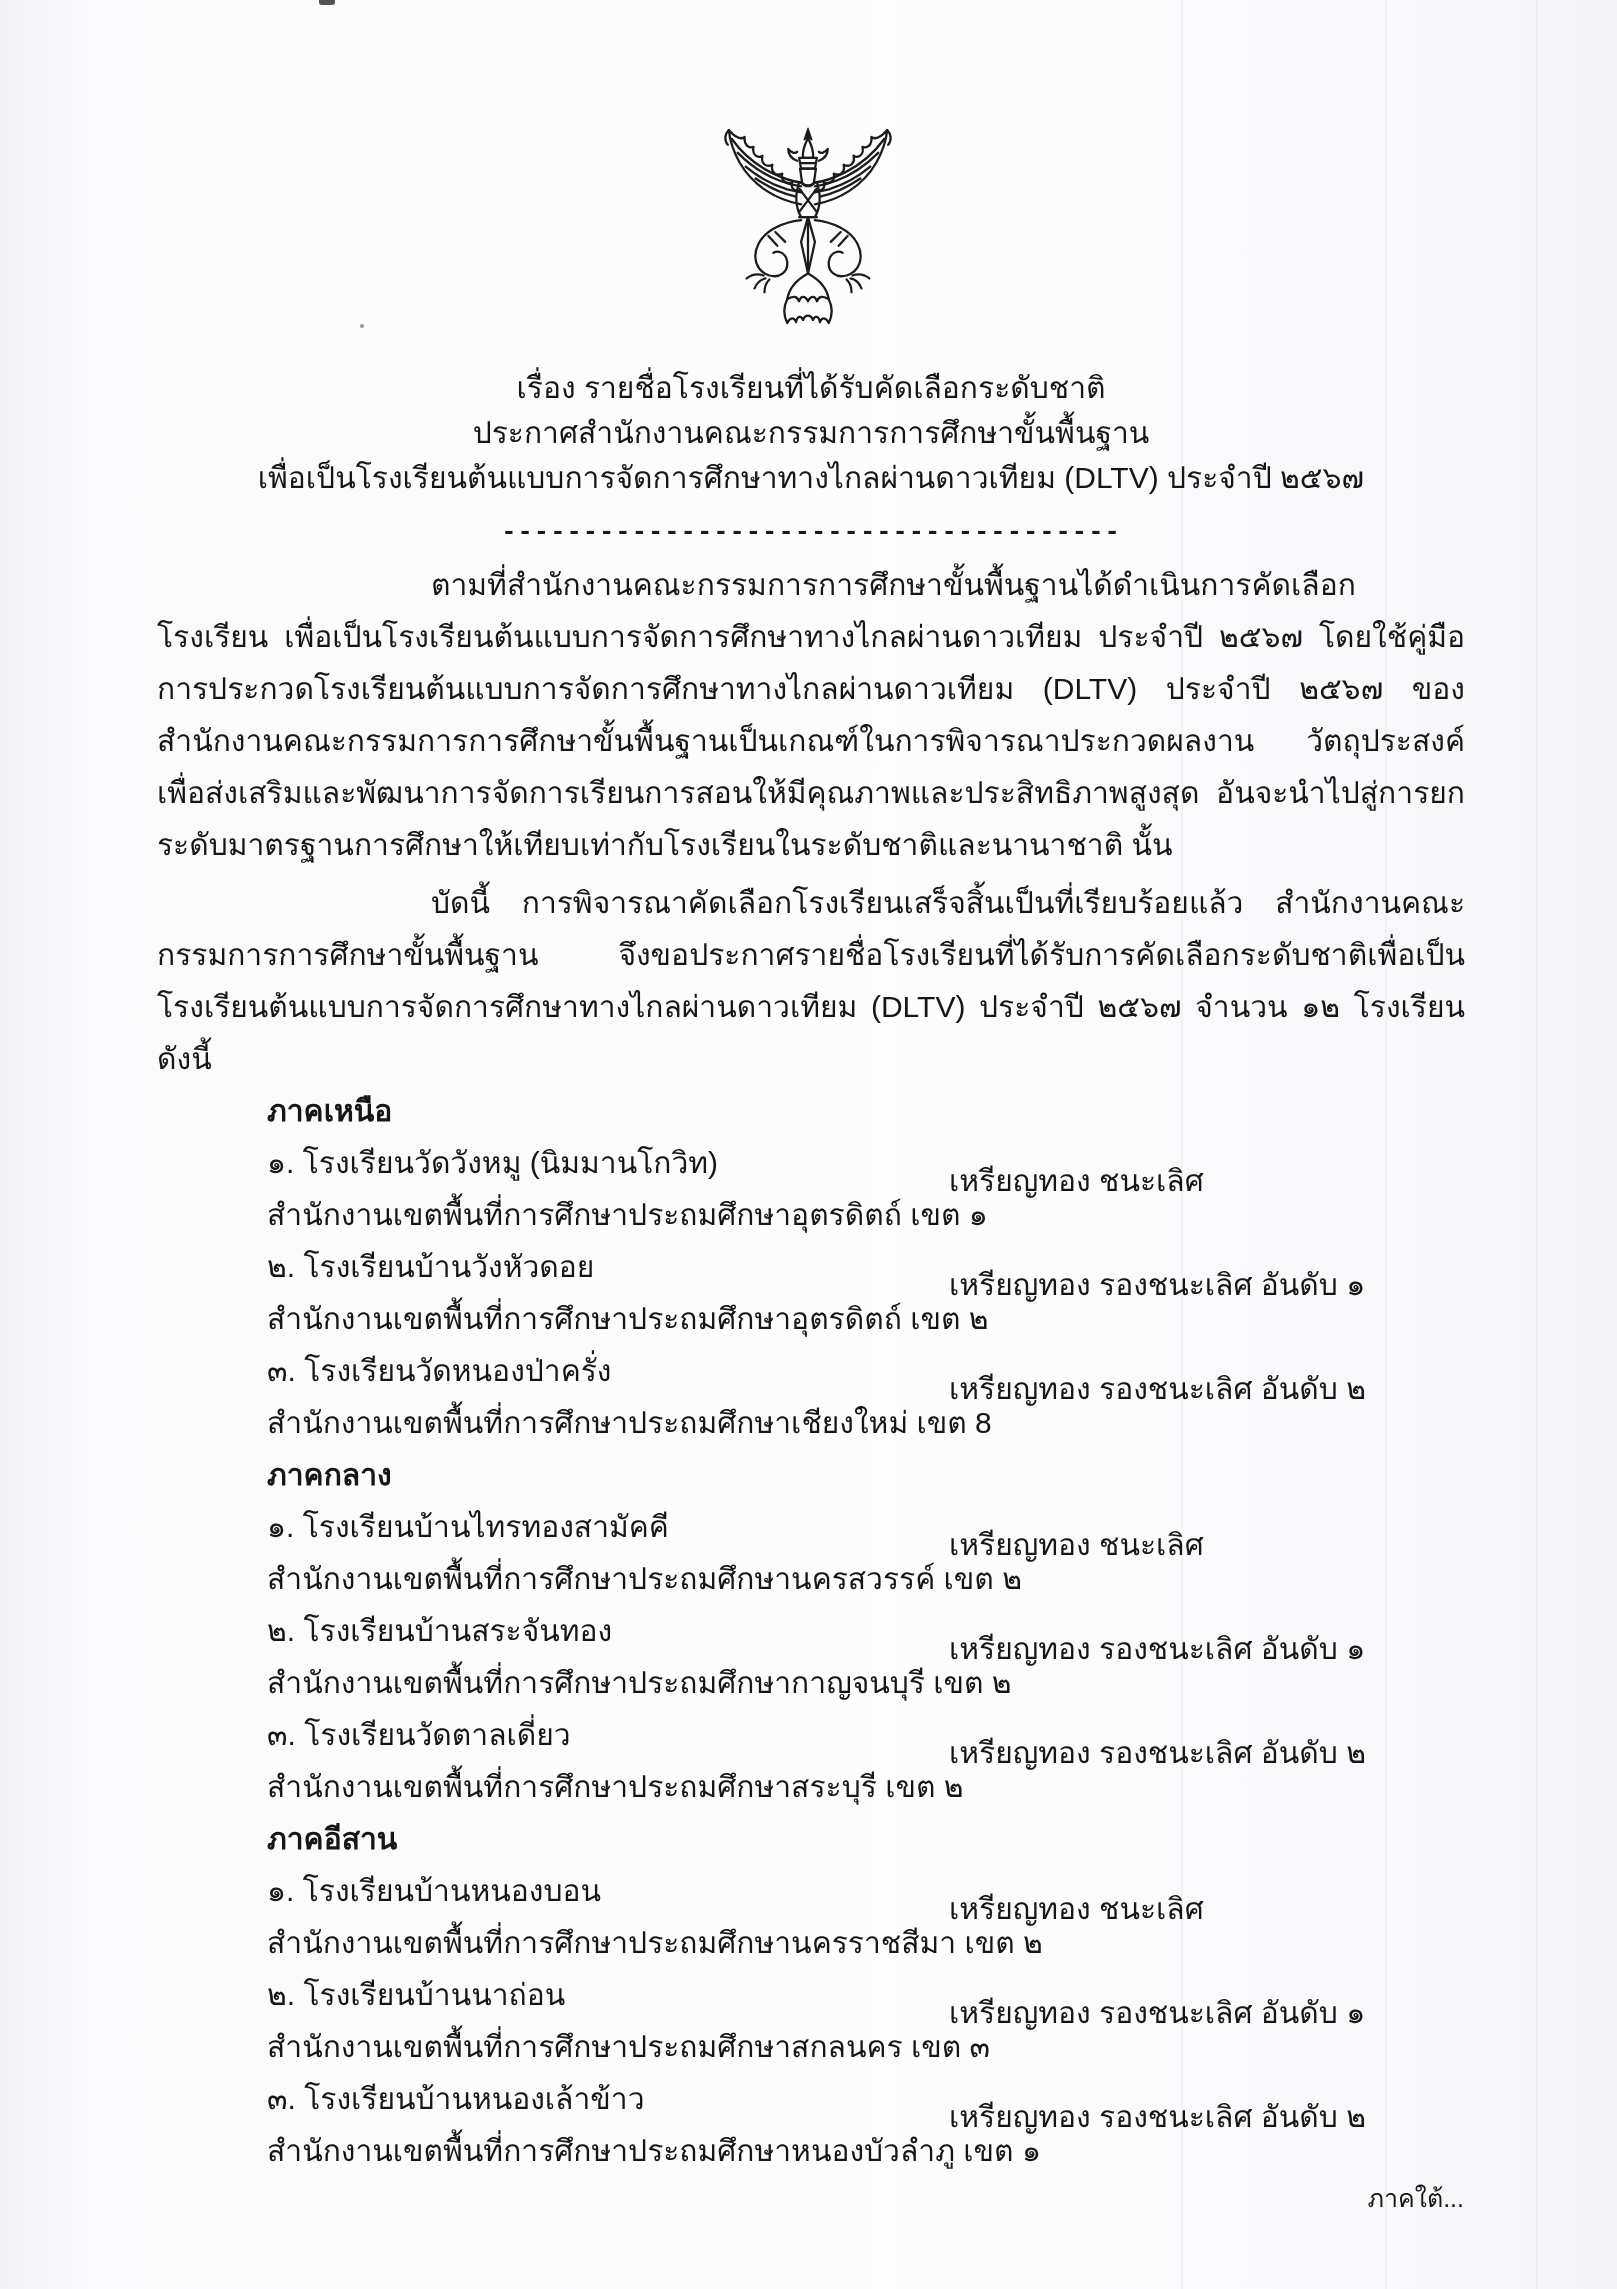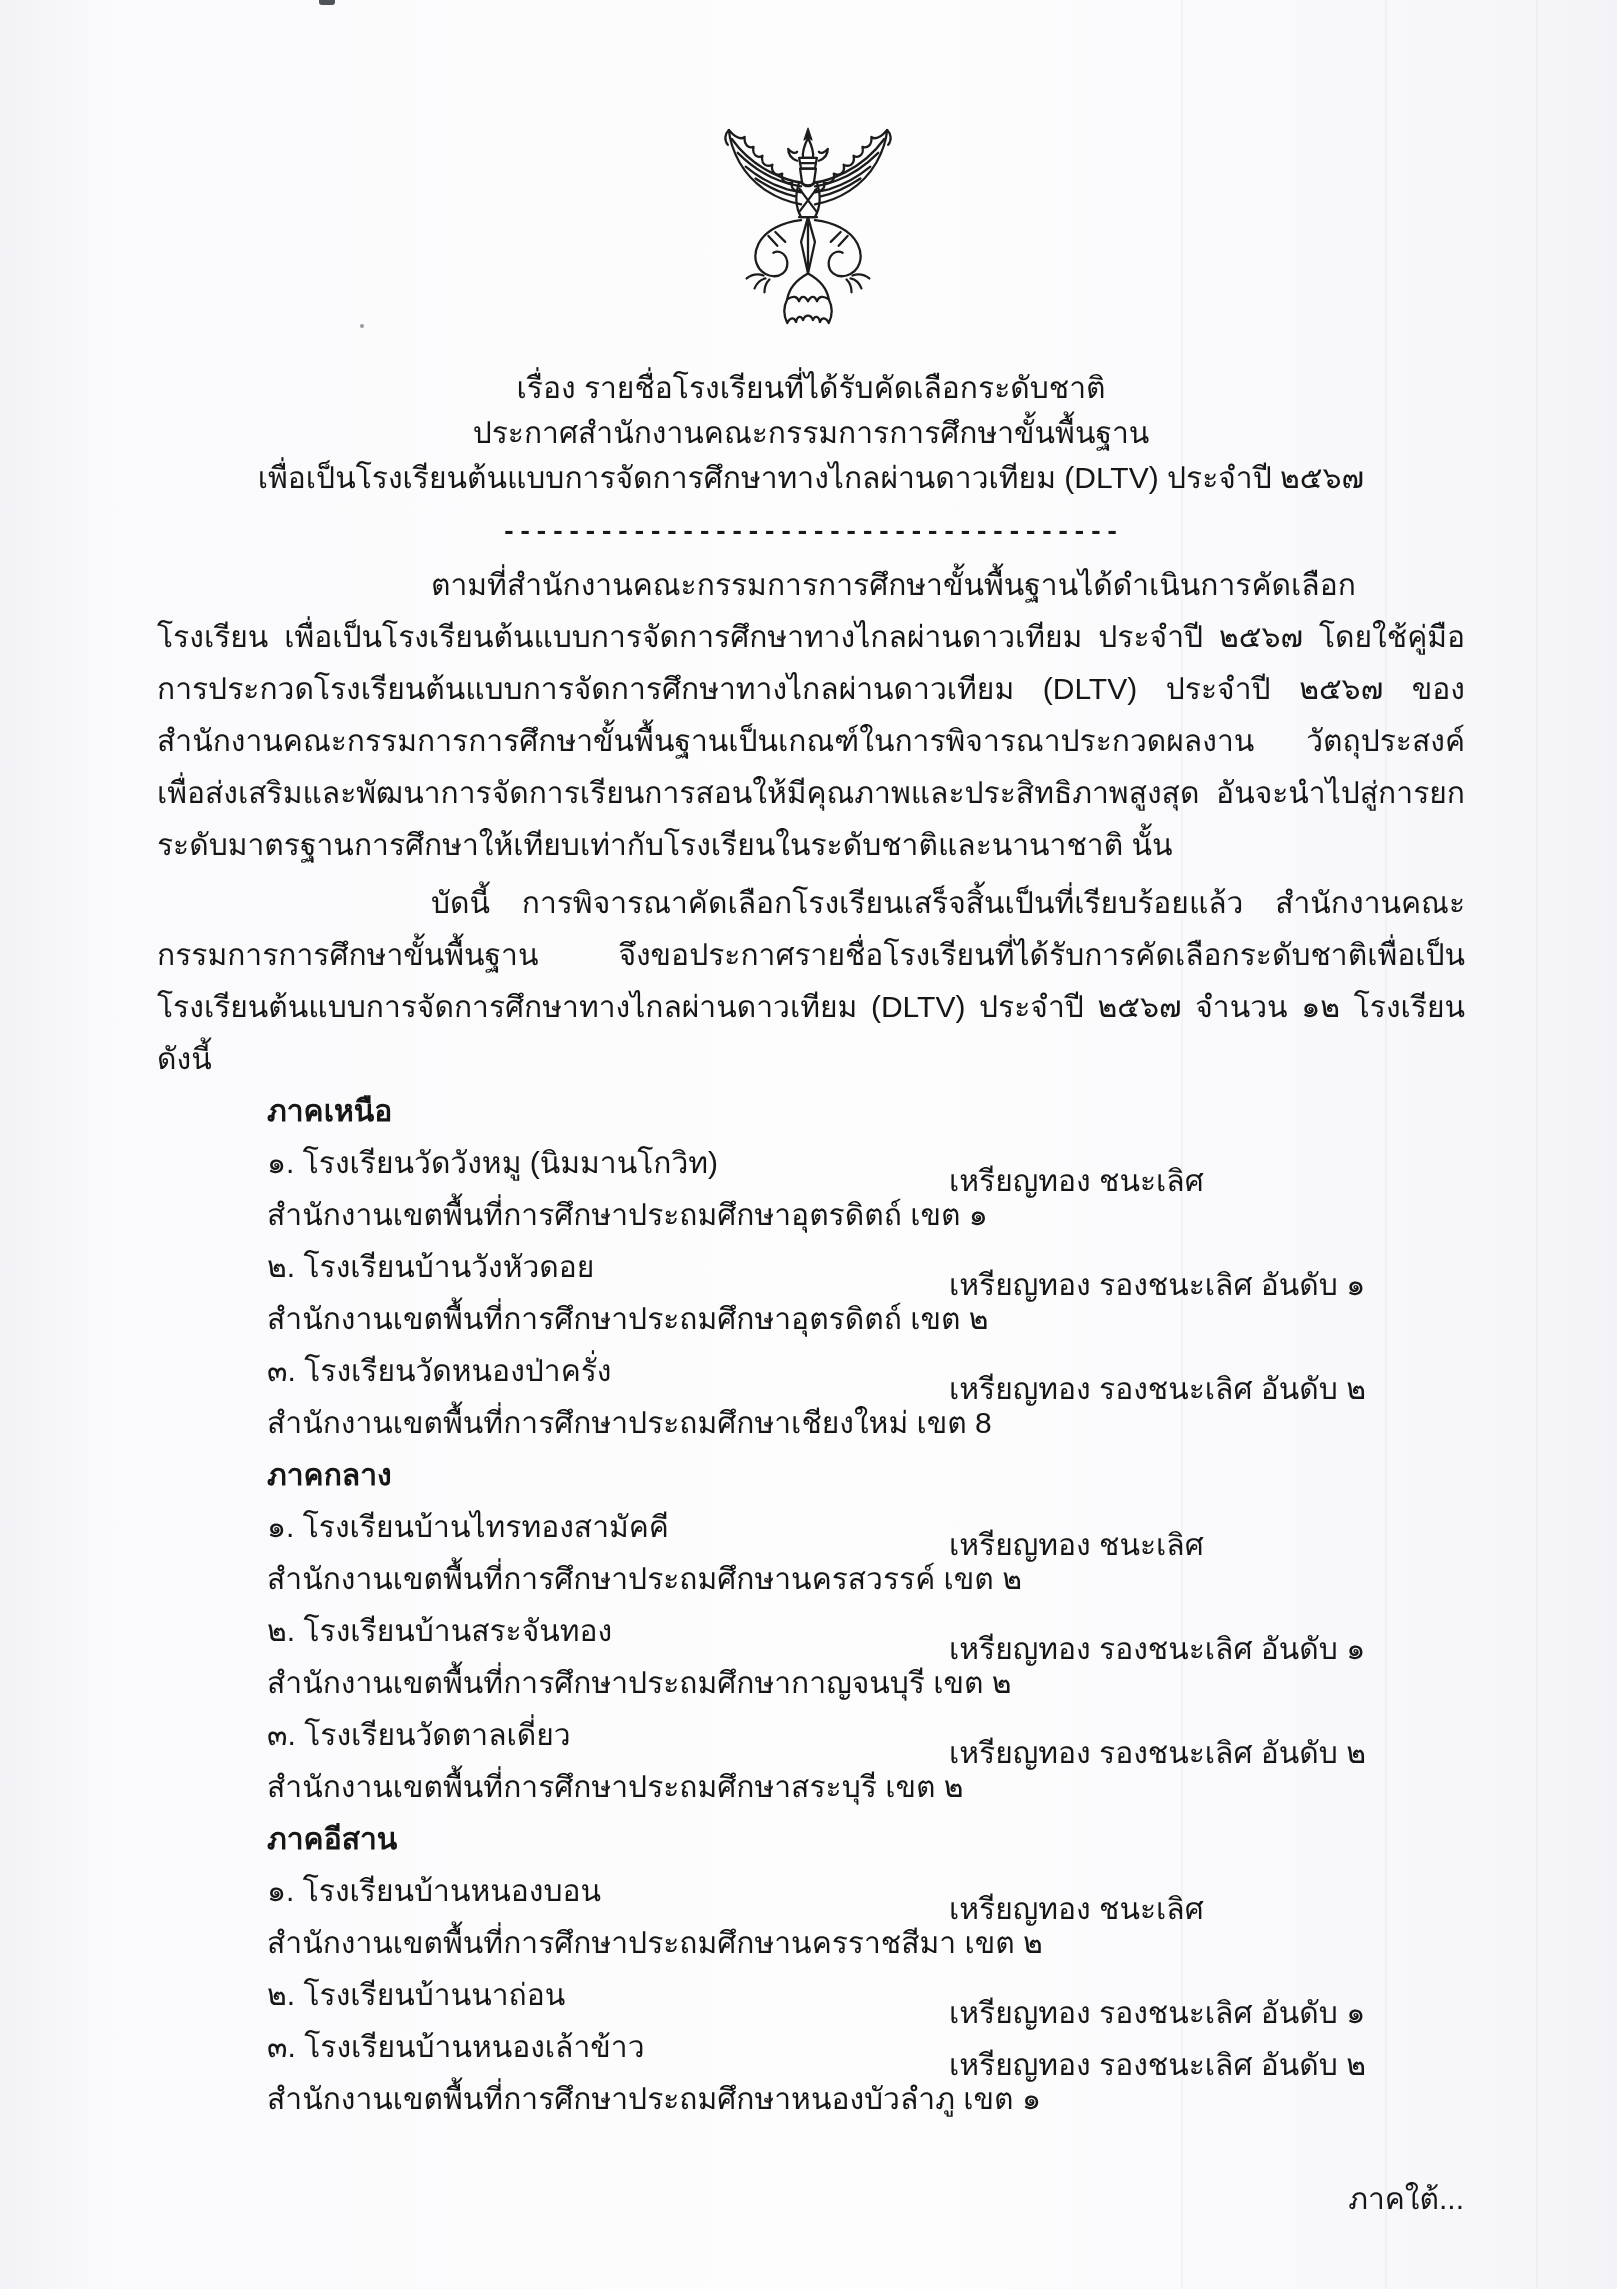--- a/index.html
+++ b/index.html
@@ -43,21 +43,21 @@
   .body-par.first{margin-top:15.7px;}
   .body-par.second{margin-top:5.9px;}
 
   .list{margin-left:110px;}
   .region{font-weight:700;height:52px;}
   .row{position:relative;height:52px;white-space:nowrap;}
   .award{position:absolute;left:682px;top:18px;}
 
   .continuation{
     position:absolute;top:2179px;right:153px;
-    font-size:30px;line-height:39px;
+    font-size:25px;line-height:39px;
   }
 </style>
 </head>
 <body>
 
 <div class="page">
   <div class="scan-line l1"></div>
   <div class="scan-line l2"></div>
   <div class="scan-line l3"></div>
   <div class="speck-top"></div>
@@ -161,20 +161,21 @@
       <div class="region">ภาคอีสาน</div>
       <div class="row">
         <span>๑. โรงเรียนบ้านหนองบอน</span>
         <span class="award">เหรียญทอง ชนะเลิศ</span>
       </div>
       <div class="row">สำนักงานเขตพื้นที่การศึกษาประถมศึกษานครราชสีมา เขต ๒</div>
       <div class="row">
         <span>๒. โรงเรียนบ้านนาถ่อน</span>
         <span class="award">เหรียญทอง รองชนะเลิศ อันดับ ๑</span>
       </div>
+      <div class="row">สำนักงานเขตพื้นที่การศึกษาประถมศึกษาสกลนคร เขต ๓</div>
       <div class="row">
         <span>๓. โรงเรียนบ้านหนองเล้าข้าว</span>
         <span class="award">เหรียญทอง รองชนะเลิศ อันดับ ๒</span>
       </div>
       <div class="row">สำนักงานเขตพื้นที่การศึกษาประถมศึกษาหนองบัวลำภู เขต ๑</div>
     </div>
   </div>
 
   <div class="continuation">ภาคใต้...</div>
 </div>

